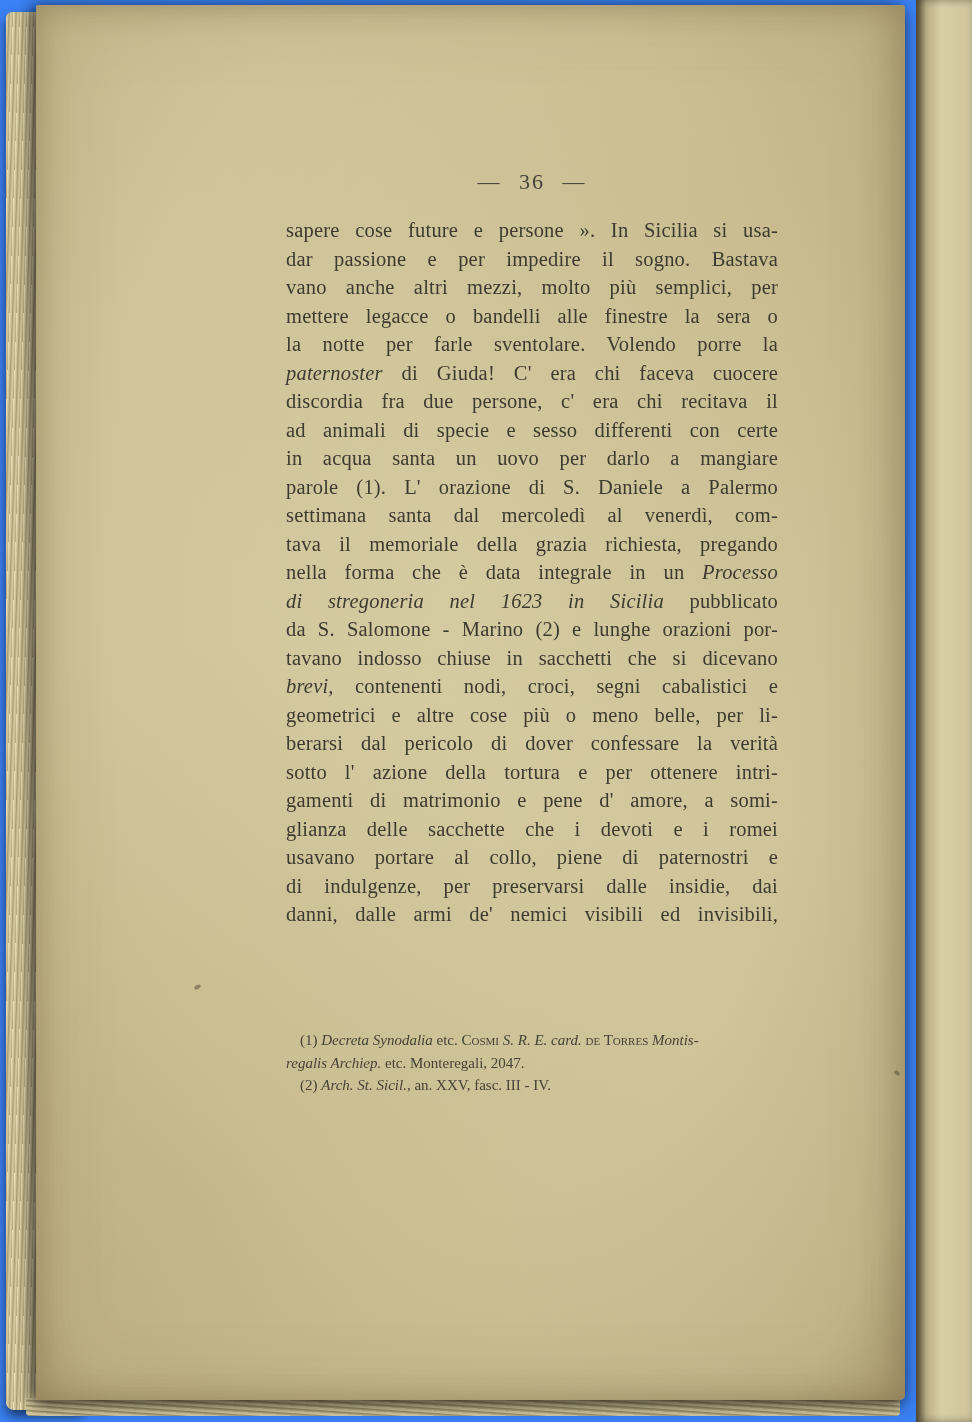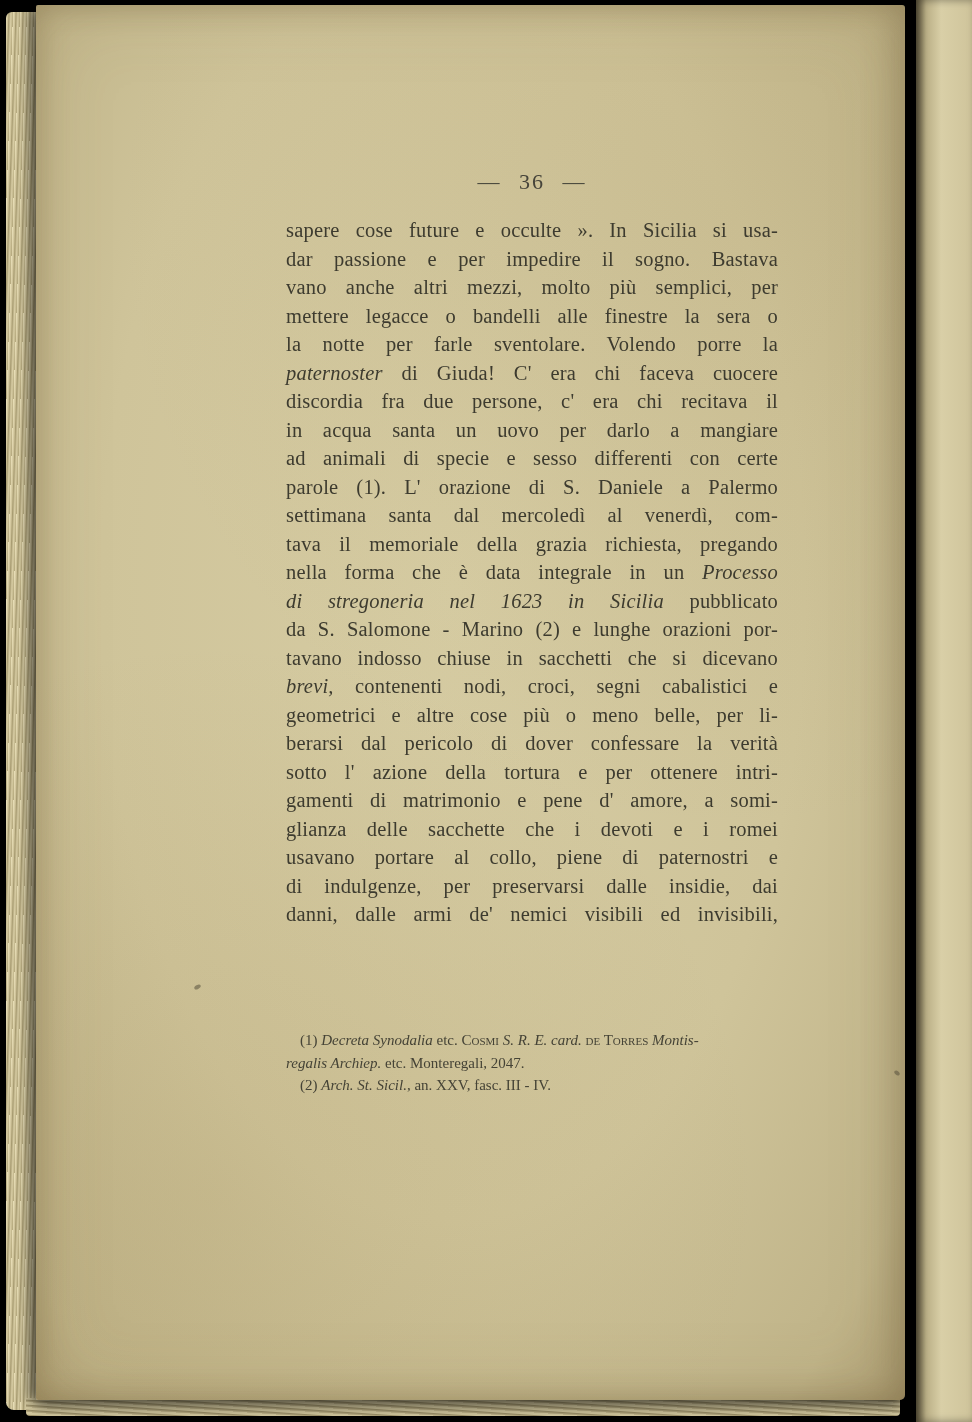--- a/index.html
+++ b/index.html
@@ -1,16 +1,16 @@
 <!DOCTYPE html>
 <html><head>
 <meta charset="utf-8">
 <style>
   html,body{margin:0;padding:0;background:#0f141c;}
-  .stage{position:relative;width:972px;height:1422px;background:#000000;overflow:hidden;
+  .stage{position:relative;width:972px;height:1422px;background:#3b82f6;overflow:hidden;
          font-family:"Liberation Serif","DejaVu Serif",serif;}
   
   .page-stack-left{position:absolute;left:6px;top:12px;width:76px;height:1398px;
     background:repeating-linear-gradient(92deg,#e7ddb6 0px,#cdc197 2px,#a89c72 3px,#d8cda4 5px,#b7ab80 7px);
     border-radius:6px 0 0 8px;box-shadow:0 6px 12px rgba(0,0,0,.6);}
   .page-stack-bottom{position:absolute;left:26px;top:1398px;width:874px;height:18px;
     background:repeating-linear-gradient(184deg,#d6cba1 0px,#d6cba1 2px,#9f936b 3px,#c4b88e 5px);
     border-radius:0 0 4px 4px;}
   
   .book-page{position:absolute;left:36px;top:5px;width:869px;height:1395px;
@@ -44,29 +44,29 @@
 <body>
 
 <div class="stage">
   <div class="page-stack-left"></div>
   <div class="page-stack-bottom"></div>
 
   <div class="book-page">
     <div class="text-block">
       <div class="page-number">— 36 —</div>
       <div class="body-lines" id="body-text">
-          <div class="line"><span>sapere cose future e occulte ». In Sicilia si usa-</span></div>
+          <div class="line"><span>sapere cose future e persone ». In Sicilia si usa-</span></div>
           <div class="line"><span>dar passione e per impedire il sogno. Bastava</span></div>
           <div class="line"><span>vano anche altri mezzi, molto più semplici, per</span></div>
           <div class="line"><span>mettere legacce o bandelli alle finestre la sera o</span></div>
           <div class="line"><span>la notte per farle sventolare. Volendo porre la</span></div>
           <div class="line"><span class="i">paternoster</span><span> di Giuda! C' era chi faceva cuocere</span></div>
           <div class="line"><span>discordia fra due persone, c' era chi recitava il</span></div>
+          <div class="line"><span>ad animali di specie e sesso differenti con certe</span></div>
           <div class="line"><span>in acqua santa un uovo per darlo a mangiare</span></div>
-          <div class="line"><span>ad animali di specie e sesso differenti con certe</span></div>
           <div class="line"><span>parole (1). L' orazione di S. Daniele a Palermo</span></div>
           <div class="line"><span>settimana santa dal mercoledì al venerdì, com-</span></div>
           <div class="line"><span>tava il memoriale della grazia richiesta, pregando</span></div>
           <div class="line"><span>nella forma che è data integrale in un </span><span class="i">Processo</span></div>
           <div class="line"><span class="i">di stregoneria nel 1623 in Sicilia</span><span> pubblicato</span></div>
           <div class="line"><span>da S. Salomone - Marino (2) e lunghe orazioni por-</span></div>
           <div class="line"><span>tavano indosso chiuse in sacchetti che si dicevano</span></div>
           <div class="line"><span class="i">brevi,</span><span> contenenti nodi, croci, segni cabalistici e</span></div>
           <div class="line"><span>geometrici e altre cose più o meno belle, per li-</span></div>
           <div class="line"><span>berarsi dal pericolo di dover confessare la verità</span></div>

